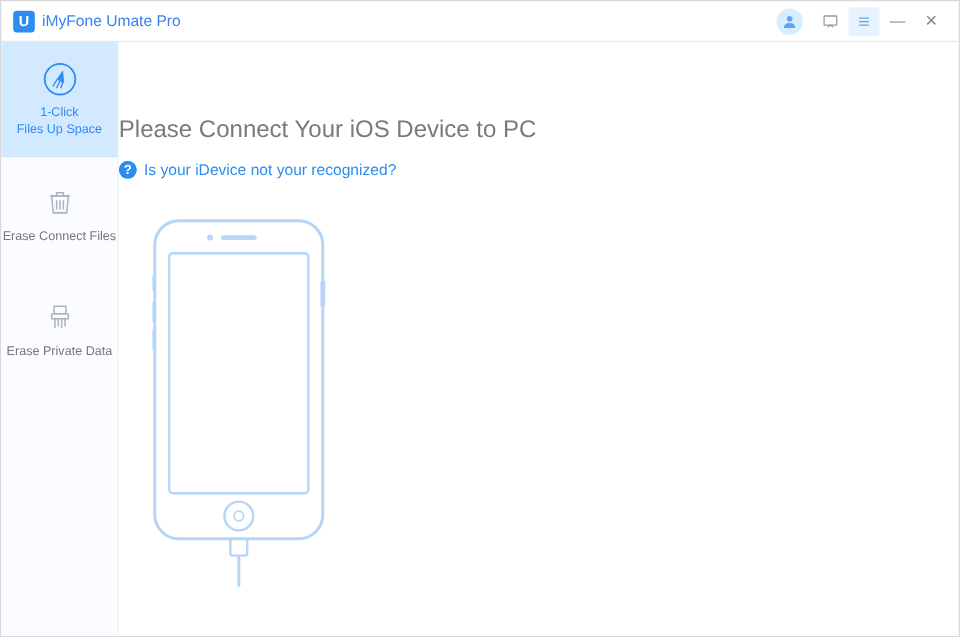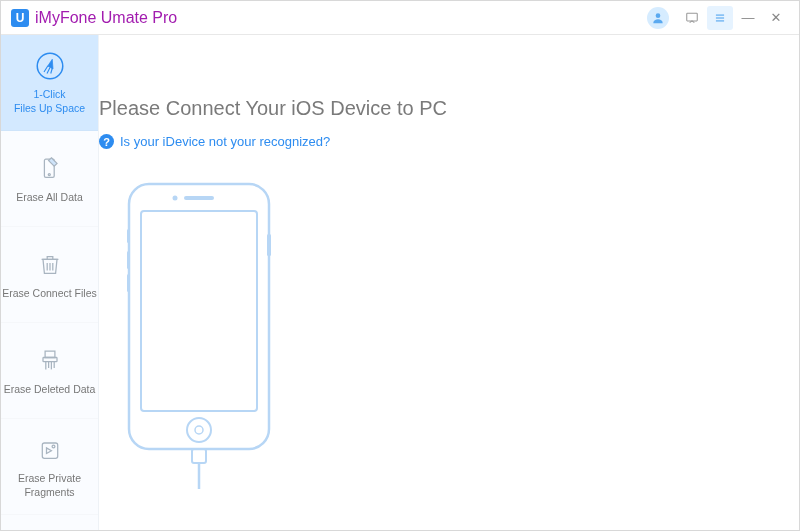--- a/index.html
+++ b/index.html
@@ -35,22 +35,22 @@
     border-radius: 3px;
     color: #fff;
     font-weight: bold;
     font-size: 12px;
     display: flex;
     align-items: center;
     justify-content: center;
     margin-right: 6px;
   }
   .app-title {
-    font-size: 16px;
-    color: #a21caf;
+    font-size: 13px;
+    color: #3b82f6;
   }
   .titlebar-spacer { flex: 1; }
   .titlebar-btn {
     width: 26px;
     height: 24px;
     display: flex;
     align-items: center;
     justify-content: center;
     margin-left: 2px;
     color: #888;
@@ -208,30 +208,20 @@
           <svg viewBox="0 0 40 40" width="30" height="30">
               <circle cx="20" cy="20" r="17" fill="none" stroke="#2d8cf0" stroke-width="2"></circle>
               <path d="M23 11 L17 20 L24 24 Z" fill="#2d8cf0"></path>
               <path d="M17 20 L12 28 M20 22 L16 30 M23 23 L21 30" stroke="#2d8cf0" stroke-width="1.5"></path>
             </svg>
         </div>
         <div class="sidebar-label">1-Click</div>
         <div class="sidebar-label2">Files Up Space</div>
       </div>
 
-      <div class="sidebar-item">
-        <div class="sidebar-icon">
-          <svg viewBox="0 0 40 40" width="28" height="28" fill="none" stroke-width="1.8">
-              <rect x="12" y="6" width="14" height="26" rx="2"></rect>
-              <circle cx="19" cy="28" r="1.5"></circle>
-              <path d="M22 4 L30 12 L26 16 L18 8 Z" fill="#cfe4fa" stroke="#a8b4c0"></path>
-            </svg>
-        </div>
-        <div class="sidebar-label">Erase All Data</div>
-      </div>
 
       <div class="sidebar-item">
         <div class="sidebar-icon">
           <svg viewBox="0 0 40 40" width="28" height="28" fill="none" stroke-width="1.8">
               <path d="M10 12 L30 12 L28 32 L12 32 Z"></path>
               <path d="M8 12 L32 12 M16 8 L24 8 L24 12 L16 12 Z"></path>
               <line x1="16" y1="17" x2="16" y2="28"></line>
               <line x1="20" y1="17" x2="20" y2="28"></line>
               <line x1="24" y1="17" x2="24" y2="28"></line>
             </svg>
@@ -243,34 +233,23 @@
         <div class="sidebar-icon">
           <svg viewBox="0 0 40 40" width="28" height="28" fill="none" stroke-width="1.8">
               <rect x="10" y="15" width="20" height="6" rx="1"></rect>
               <path d="M13 6 L27 6 L27 15 L13 15 Z"></path>
               <line x1="14" y1="21" x2="14" y2="32"></line>
               <line x1="18" y1="21" x2="18" y2="30"></line>
               <line x1="22" y1="21" x2="22" y2="32"></line>
               <line x1="26" y1="21" x2="26" y2="30"></line>
             </svg>
         </div>
-        <div class="sidebar-label">Erase Deleted Data</div>
-      </div>
-
-      <div class="sidebar-item">
-        <div class="sidebar-icon">
-          <svg viewBox="0 0 40 40" width="28" height="28" fill="none" stroke-width="1.8">
-              <rect x="9" y="10" width="22" height="22" rx="3"></rect>
-              <path d="M15 25 L15 17 L22 21 Z"></path>
-              <circle cx="25" cy="15" r="2"></circle>
-            </svg>
-        </div>
-        <div class="sidebar-label">Erase Private</div>
-        <div class="sidebar-label2">Fragments</div>
-      </div>
+        <div class="sidebar-label">Erase Private Data</div>
+      </div>
+
 
     </div>
 
     <div class="main">
       <div class="main-title">Please Connect Your iOS Device to PC</div>
       <div class="help-link">
         <span class="q-icon">?</span>
         <span>Is your iDevice not your recognized?</span>
       </div>
 

